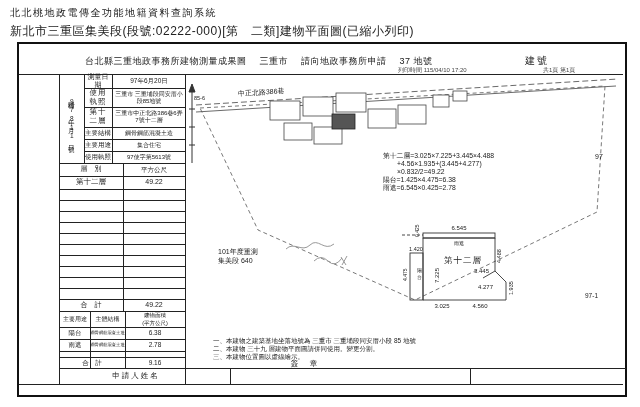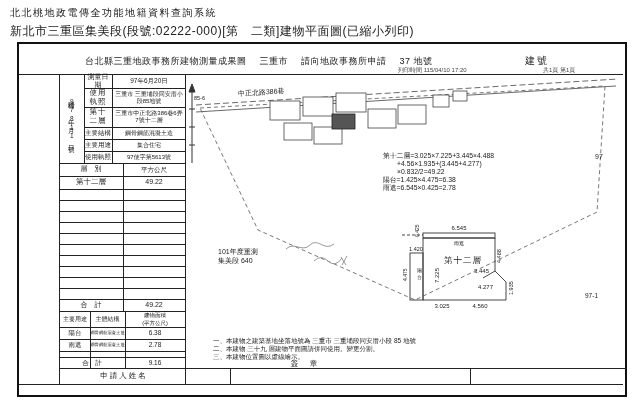--- a/index.html
+++ b/index.html
@@ -112,21 +112,21 @@
   <div class="cell" style="left:125px;top:357px;width:60px;height:11px;font-size:6.5px;">9.16</div>
 
   <div class="note" style="top:337px;">一、本建物之建築基地坐落地號為 三重市 三重埔段同安厝小段 85 地號</div>
   <div class="note" style="top:345px;">二、本建物 三十九 層建物平面圖請併同使用。變更分割。</div>
   <div class="note" style="top:353px;">三、本建物位置圖以虛線繪示。</div>
 
   <div class="hl" style="left:59px;top:368px;width:567px;"></div>
   <div class="vl" style="left:230px;top:368px;height:16px;"></div>
   <div class="vl" style="left:470px;top:368px;height:16px;"></div>
   <div class="hl" style="left:19px;top:384px;width:604px;"></div>
-  <div class="cell" style="left:84px;top:368px;width:80px;height:16px;font-size:7.5px;letter-spacing:2px;text-align:center;">申請人姓名</div>
+  <div class="cell" style="left:96px;top:368px;width:80px;height:16px;font-size:7.5px;letter-spacing:2px;text-align:center;">申請人姓名</div>
   <div class="cell" style="left:280px;top:356px;width:50px;height:16px;font-size:7.5px;letter-spacing:2px;">簽　章</div>
   <div class="cell" style="left:478px;top:368px;width:50px;height:16px;font-size:11px;letter-spacing:2px;margin-top:36px;">住　址</div>
 
   <svg class="abs" style="left:186px;top:75px;" width="440" height="290" viewBox="0 0 440 290">
 
     <g stroke="#333" stroke-width="1" fill="#333">
       <line x1="6" y1="14" x2="6" y2="88"></line>
       <polygon points="6,9 3,17 9,17"></polygon>
       <line x1="3" y1="34" x2="9" y2="34"></line>
       <line x1="3" y1="52" x2="9" y2="52"></line>

